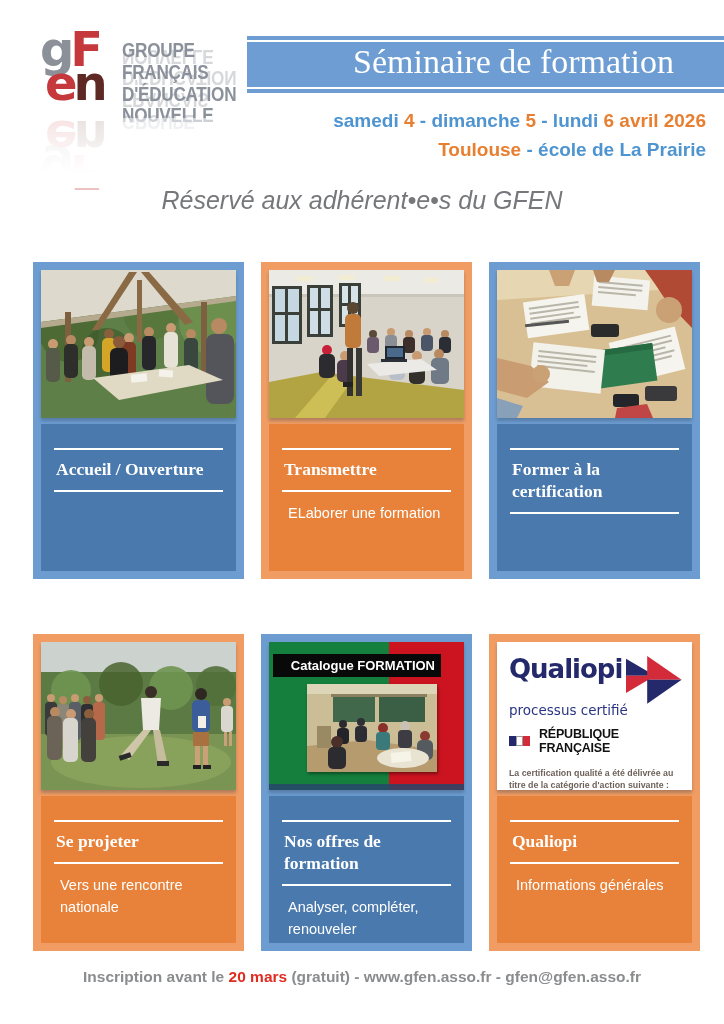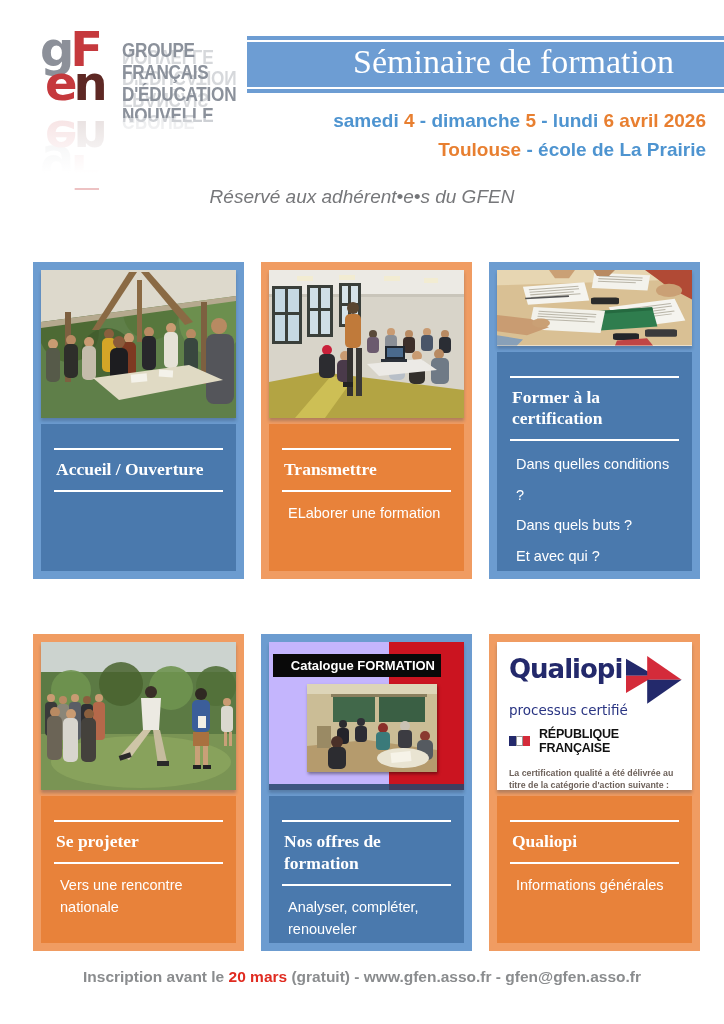--- a/index.html
+++ b/index.html
@@ -42,21 +42,21 @@
   .banner .line-right{ position:absolute; right:16px; top:4px; bottom:4px; width:2px; background:#fff; }
   .banner-title{ position:absolute; left:0; right:14px; top:7px; text-align:center; color:#fff;
     font-family:"Liberation Serif", serif; font-size:34px; }
 
   .dates{ position:absolute; right:18px; top:106px; width:480px; text-align:right;
     font-weight:bold; font-size:19px; line-height:1.55; }
   .c-blue{ color:var(--accent-blue); }
   .c-orange{ color:var(--accent-orange); }
 
   .reserved{ position:absolute; left:0; width:724px; top:186px; text-align:center;
-    font-style:italic; font-size:19px; color:#76777A; }
+    font-style:italic; font-size:25px; color:#76777A; }
 
   
   .grid{ position:absolute; left:33px; top:262px; display:grid;
     grid-template-columns:repeat(3,211px); column-gap:17px; row-gap:55px; }
   .card{ width:211px; height:317px; padding:8px; display:flex; flex-direction:column; }
   .card.blue{ background:var(--blue-outer); }
   .card.orange{ background:var(--orange-outer); }
   .photo{ width:195px; height:148px; overflow:hidden; box-shadow:0 3px 3px rgba(40,55,80,.30);
     position:relative; background:#fff; }
   .photo svg{ display:block; width:100%; height:100%; }
@@ -64,21 +64,21 @@
   .card.blue .panel{ background:var(--blue-inner); }
   .card.orange .panel{ background:var(--orange-inner); }
   .rule{ height:2px; background:#fff; margin:0 3px; }
   .card-title{ font-family:"Liberation Serif", serif; font-weight:bold; font-size:17.5px;
     color:#fff; padding:9px 2px 9px 5px; line-height:1.25; }
   .card-desc{ font-size:14.5px; color:#fff; padding:11px 2px 0 9px; line-height:1.5;
     white-space:pre-line; }
   .card-desc.airy{ line-height:2.1; padding-top:8px; }
 
   
-  .cover{ position:absolute; inset:0; background:#c4b5fd; }
+  .cover{ position:absolute; inset:0; background:#15803d; }
   .cover-right{ position:absolute; right:0; top:0; width:75px; height:100%; background:#CB1420; }
   .cover-shadow{ position:absolute; left:0; right:0; bottom:0; height:6px; background:#27456B; opacity:.85; }
   .cover-bar{ position:absolute; left:4px; top:12px; width:168px; height:23px; background:#090909;
     color:#fff; font-weight:bold; font-size:13px; text-align:right; line-height:23px; padding-right:6px; }
   .cover-photo{ position:absolute; left:38px; top:42px; width:130px; height:88px;
     box-shadow:1px 2px 3px rgba(0,0,0,.4); }
   .cover-photo svg{ display:block; width:100%; height:100%; }
 
   
   .qpanel{ position:absolute; inset:0; background:#fff; padding:12px 10px 0 12px; }
@@ -303,23 +303,20 @@
           <polygon points="96,0 118,0 112,12 100,12" fill="#b88a62"></polygon>
           <rect x="28" y="52" width="44" height="3" transform="rotate(-6 50 53)" fill="#555"></rect>
           <polygon points="0,128 26,136 20,148 0,148" fill="#88a0b8"></polygon>
           <polygon points="120,138 150,134 156,148 118,148" fill="#c04545"></polygon>
         </svg>
       </div>
       <div class="panel">
         <div class="rule"></div>
         <div class="card-title">Former à la certification</div>
         <div class="rule"></div>
-        <div class="card-desc airy">Dans quelles conditions ?
-Dans quels buts ?
-Et avec qui ?</div>
       </div>
     </div>
 
     <div class="card orange">
       <div class="photo">
         <svg viewBox="0 0 195 148" preserveAspectRatio="none">
           <rect width="195" height="148" fill="#7a9454"></rect>
           <rect width="195" height="40" fill="#ccd3cf"></rect>
           <rect y="30" width="195" height="62" fill="#5c7a44"></rect>
           <circle cx="30" cy="48" r="20" fill="#6f9350" opacity=".9"></circle>

